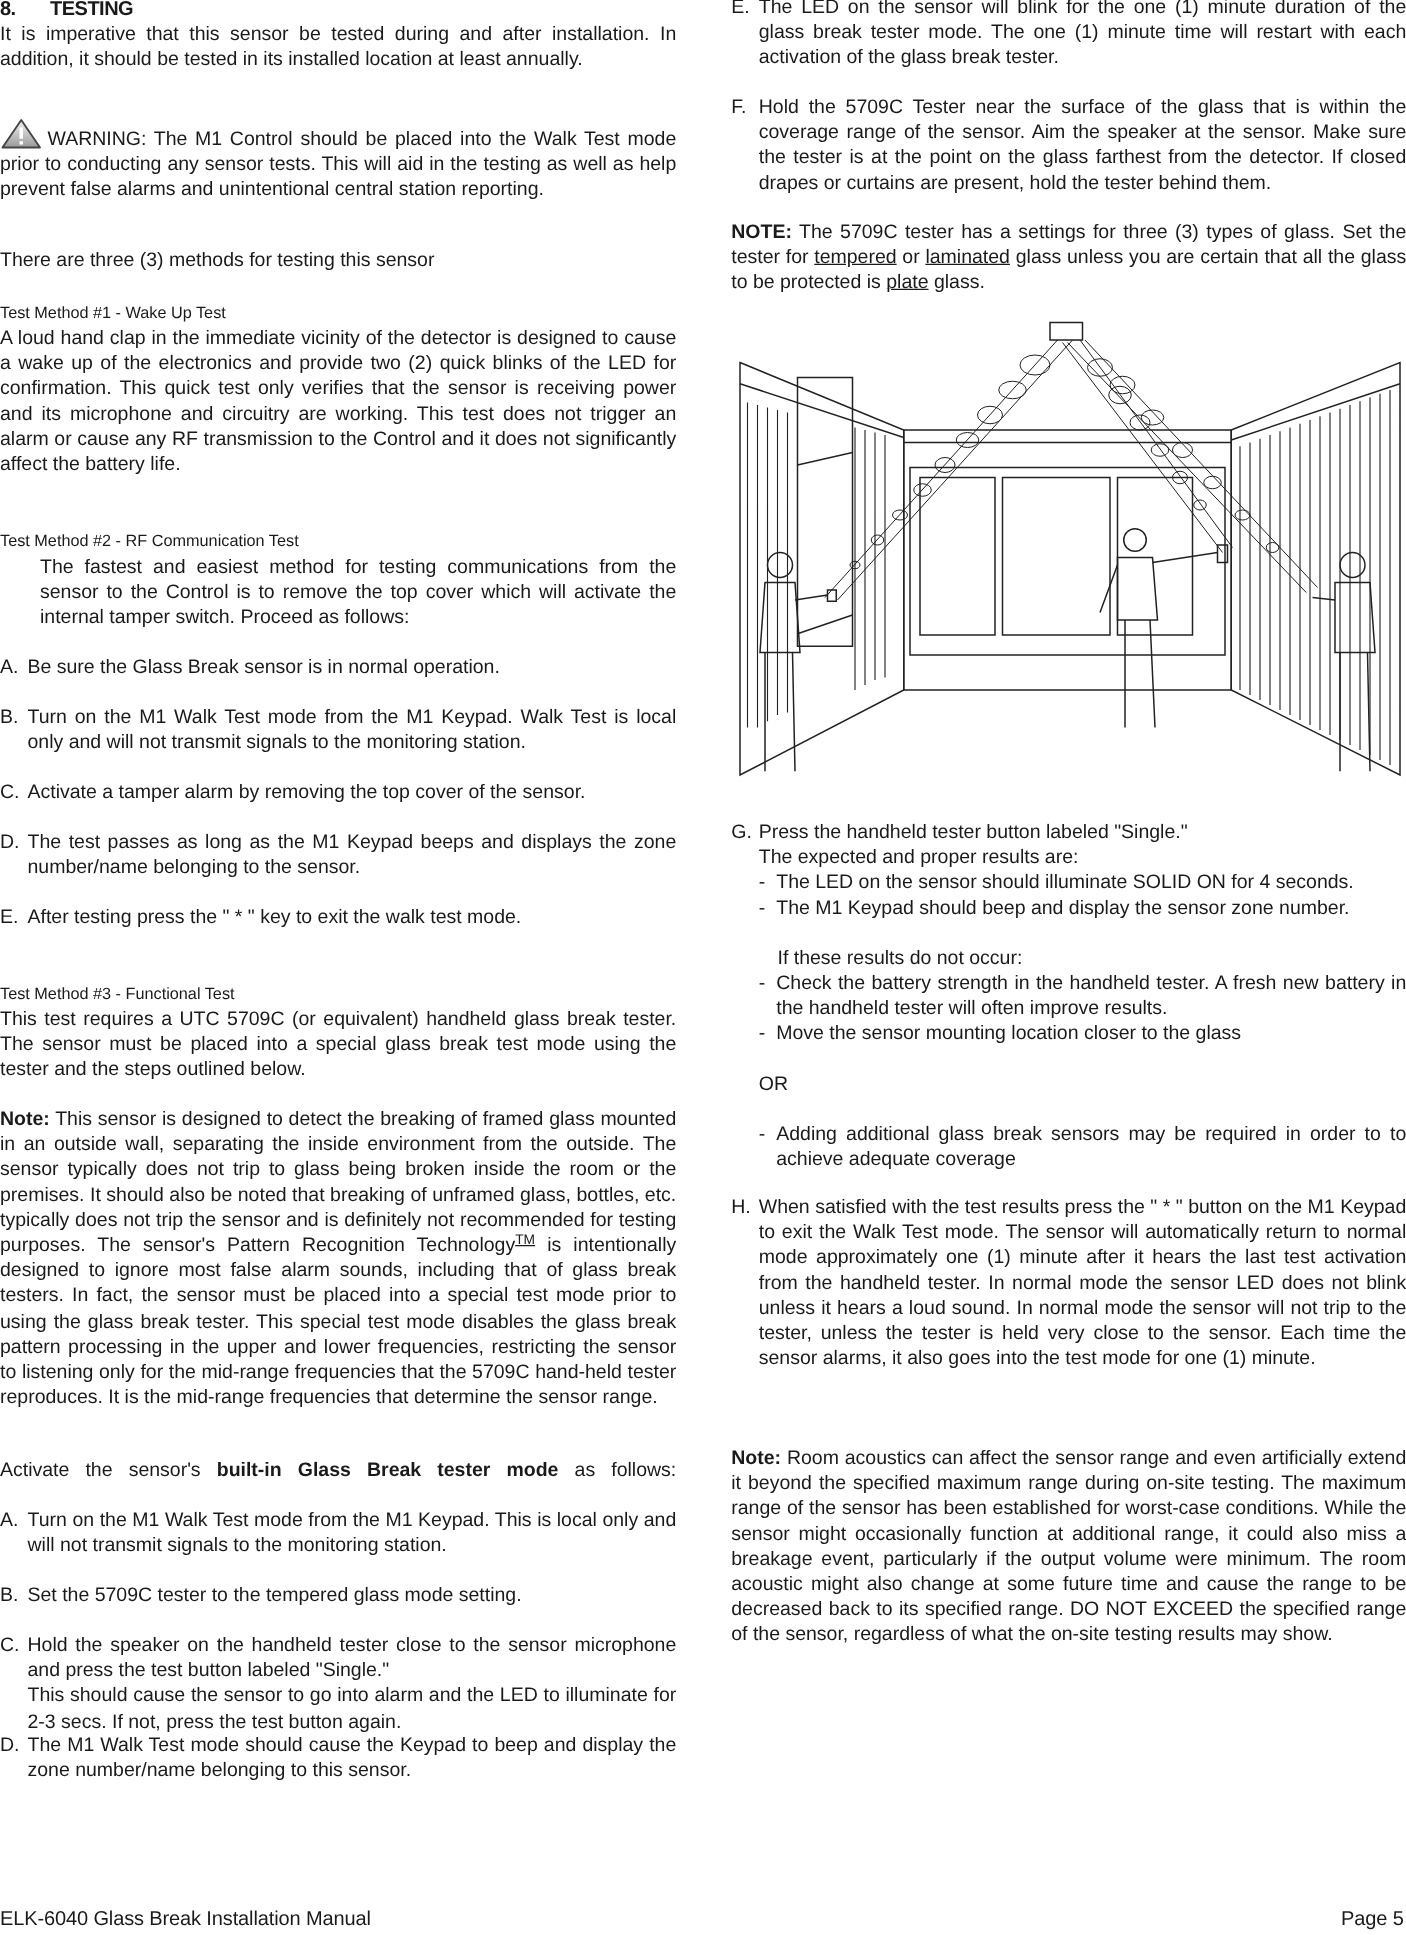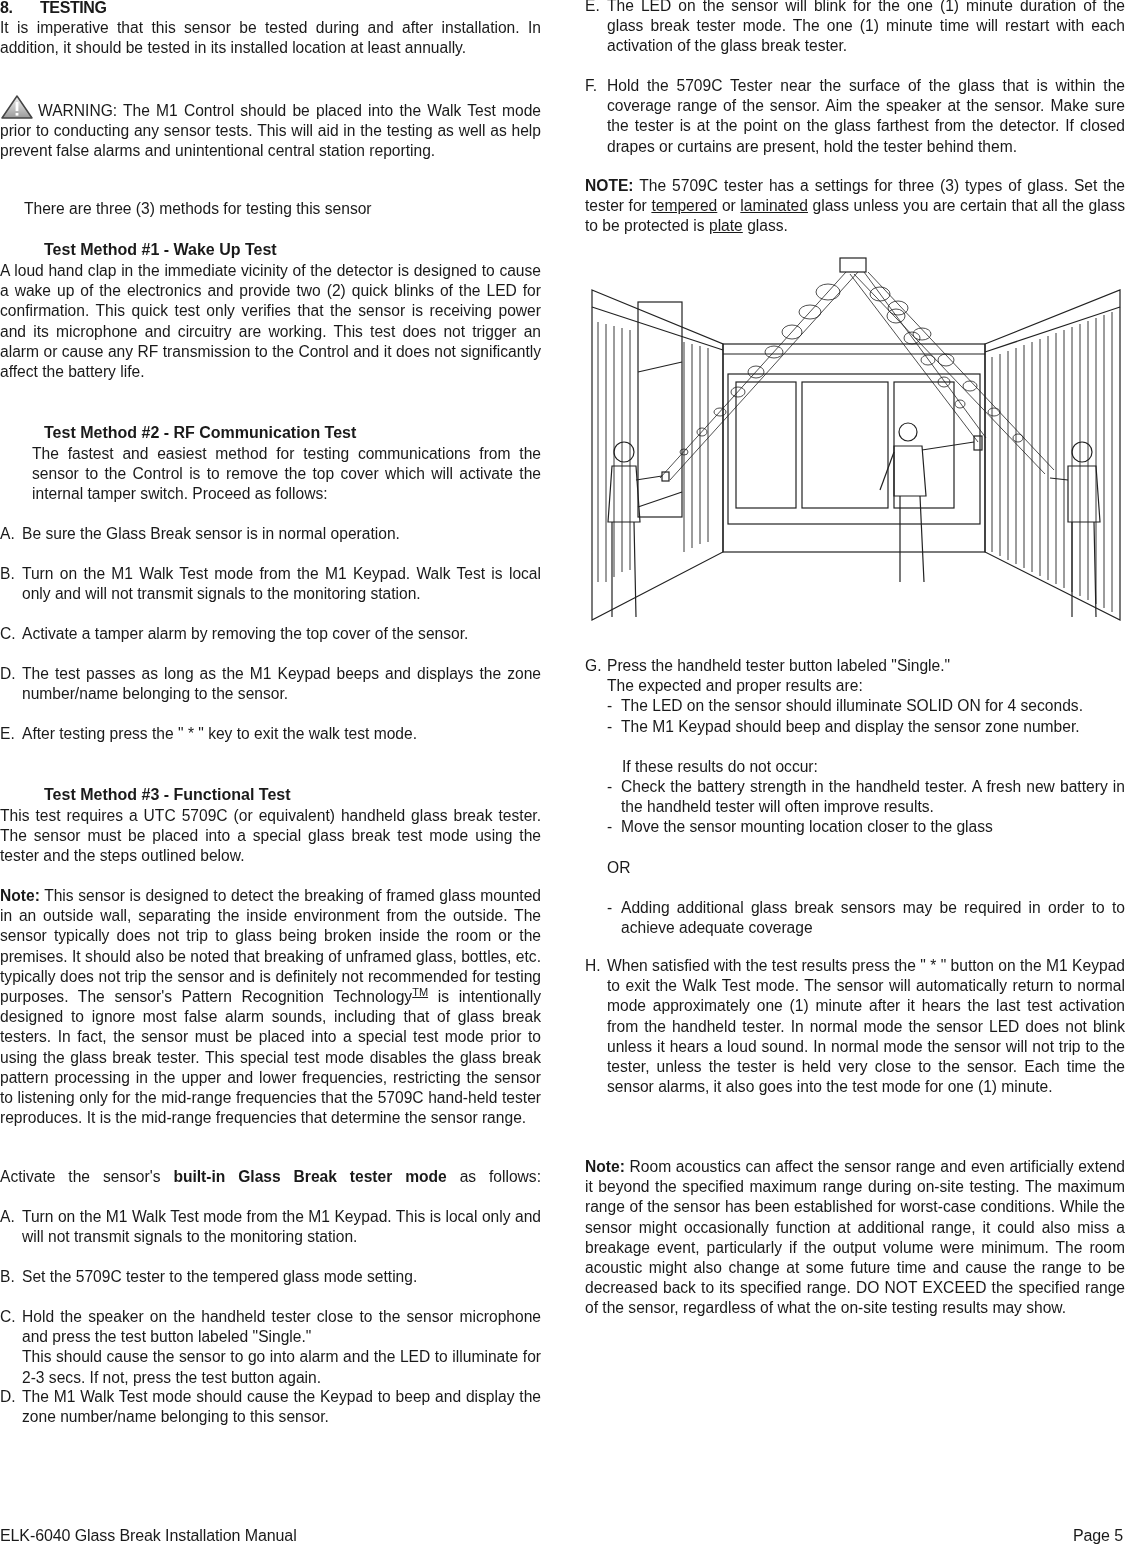--- a/index.html
+++ b/index.html
@@ -5,21 +5,21 @@
   html,body{margin:0;padding:0;background:#fff;}
   body{width:1125px;height:1548px;position:relative;overflow:hidden;color:#1a1a1a;
        font-family:"Liberation Sans",sans-serif;font-size:15.6px;line-height:20.2px;}
   .col{position:absolute;top:0;}
   .left{left:0;width:541px;}
   .right{left:585px;width:540px;}
   p{margin:0;text-align:justify;}
   .blk{position:absolute;left:0;right:0;}
   .h1{font-weight:bold;font-size:16px;letter-spacing:-0.4px;}
   .h1 .num{display:inline-block;width:40px;}
-  .h2{font-weight:bold;font-size:16px;padding-left:44px;}
+  .h2{font-weight:normal;font-size:13px;}
   .item{position:absolute;left:0;right:0;}
   .item .lbl{position:absolute;left:0;top:0;}
   .item .txt{margin-left:22px;text-align:justify;}
   .item .txt p{text-align:justify;}
   .dash{position:relative;padding-left:14px;}
   .dash .d{position:absolute;left:0;top:0;}
   .center{text-align:center;}
   u{text-decoration:underline;}
   .warn-icon{display:inline-block;vertical-align:-4px;margin-right:4px;}
   sup{font-size:11px;line-height:0;text-decoration:underline;}
@@ -43,21 +43,21 @@
             <stop offset="0" stop-color="#f2f2f2"></stop>
             <stop offset="1" stop-color="#9a9a9a"></stop>
           </linearGradient>
         </defs>
       <path d="M17 2 L32 24 L2 24 Z" fill="url(#wg)" stroke="#444" stroke-width="1.5" stroke-linejoin="round"></path>
       <rect x="15.6" y="8" width="2.8" height="9" fill="#fff"></rect>
       <rect x="15.6" y="19" width="2.8" height="2.6" fill="#fff"></rect>
     </svg><span>WARNING: The M1 Control should be placed into the Walk Test mode prior to conducting any sensor tests.  This will aid in the testing as well as help prevent false alarms and unintentional central station reporting.</span>
   </p>
 
-  <p class="blk" style="top:199px;margin-left:24px;">There are three (3) methods for testing this sensor</p>
+  <p class="blk" style="top:199px;">There are three (3) methods for testing this sensor</p>
 
   <div class="blk h2" style="top:240px;">Test Method #1 - Wake Up Test</div>
   <p class="blk" style="top:261px;">A loud hand clap in the immediate vicinity of the detector is designed to cause a wake up of the electronics and provide two (2) quick blinks of the LED for confirmation.  This quick test only verifies that the sensor is receiving power and its microphone and circuitry are working. This test does not trigger an alarm or cause any RF transmission to the Control and it does not significantly affect the battery life.</p>
 
   <div class="blk h2" style="top:423px;">Test Method #2 - RF Communication Test</div>
   <p class="blk" style="top:444px;margin-left:32px;">The fastest and easiest method for testing communications from the sensor to the Control is to remove the top cover which will activate the internal tamper switch.  Proceed as follows:</p>
 
   <div class="item" style="top:524px;">
     <span class="lbl">A.</span>
     <div class="txt">

